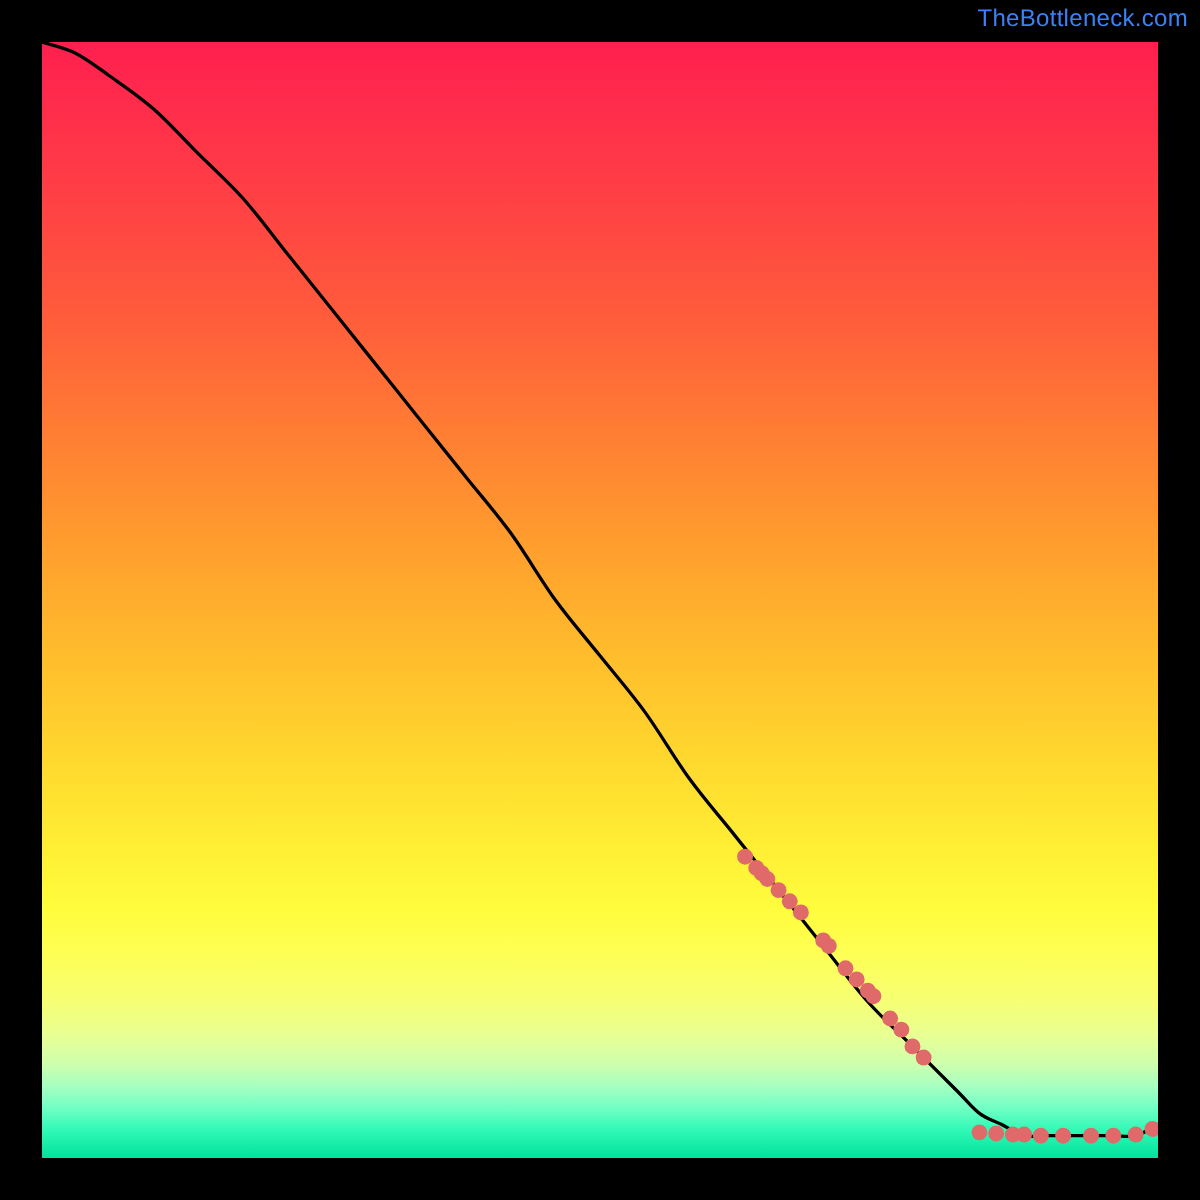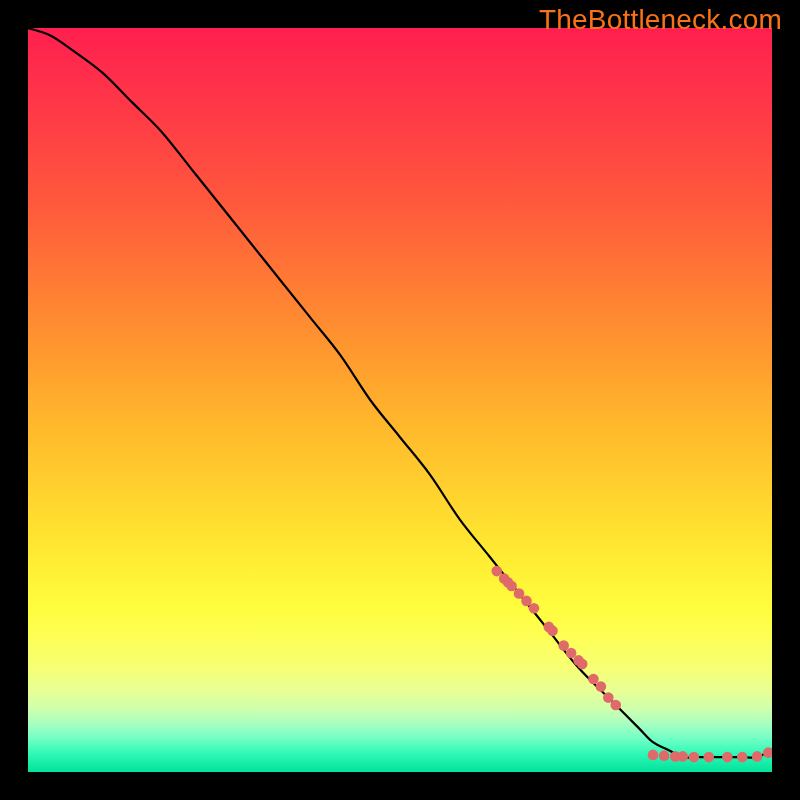--- a/index.html
+++ b/index.html
@@ -7,23 +7,23 @@
     width: 800px;
     height: 800px;
     background: #000;
     position: relative;
     font-family: Arial, Helvetica, sans-serif;
     overflow: hidden;
   }
   .watermark {
     position: absolute;
     top: 4px;
-    right: 18px;
-    color: #f97316;
-    font-size: 28px;
+    right: 8px;
+    color: #3b82f6;
+    font-size: 16px;
     font-weight: 500;
     letter-spacing: 0.2px;
     z-index: 10;
   }
   .plot-frame {
     position: absolute;
     left: 28px;
     top: 28px;
     width: 744px;
     height: 744px;

